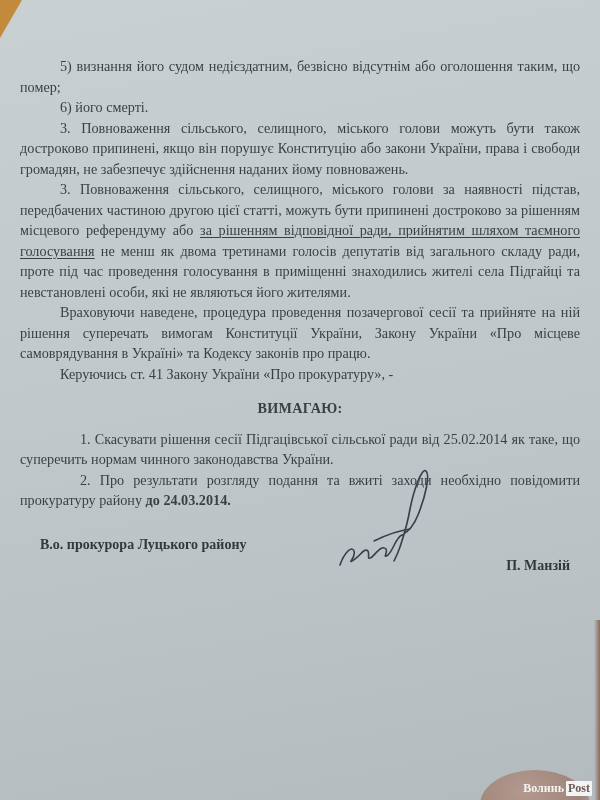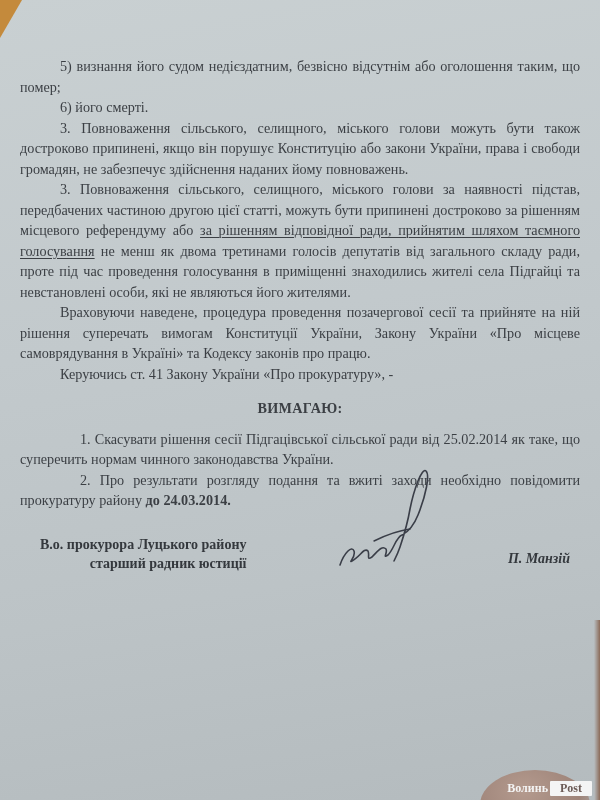--- a/index.html
+++ b/index.html
@@ -32,28 +32,28 @@
   }
   .p { margin:0; }
   .ind2 { text-indent:40px; }
   .under { text-decoration:underline; text-decoration-thickness:1px; text-underline-offset:2px; }
   .demand { text-align:center; font-weight:bold; margin:14px 0 10px 0; letter-spacing:0.3px; }
   .sig-block {
     position:absolute; left:40px; top:535px; width:530px; height:60px;
     color:#34383d; font-weight:bold; font-size:14px; line-height:19px;text-align:right;
   }
   .sig-left { position:absolute; left:0; top:0; }
-  .sig-name { position:absolute; right:0; top:14px;font-style:italic; }
+  .sig-name { position:absolute; right:0; top:21px; }
   .signature { position:absolute; left:290px; top:-70px; width:140px; height:110px; }
   .watermark {
     position:absolute; right:8px; bottom:4px;
     font-size:12px; color:#f4f4f4; font-weight:bold;
     display:flex; align-items:center; gap:2px;
   }
-  .wm-post { background:#f4f4f4; color:#6b5a55; padding:0 10px; border-radius:1px; }
+  .wm-post { background:#f4f4f4; color:#6b5a55; padding:0 2px; border-radius:1px; }
 </style>
 </head>
 <body>
 
 <div class="paper">
   <div class="corner-tl"></div>
   <div class="edge-right"></div>
   <div class="finger"></div>
 
   <div class="text">
@@ -64,21 +64,20 @@
     <p class="p ind2">Враховуючи наведене, процедура проведення позачергової сесії та прийняте на ній рішення суперечать вимогам Конституції України, Закону України «Про місцеве самоврядування в Україні» та Кодексу законів про працю.</p>
     <p class="p ind2">Керуючись ст. 41 Закону України «Про прокуратуру», -</p>
     <p class="p demand">ВИМАГАЮ:</p>
     <p class="p ind2" style="text-indent:60px;">1. Скасувати рішення сесії Підгацівської сільської ради від 25.02.2014 як таке, що суперечить нормам чинного законодавства України.</p>
     <p class="p ind2" style="text-indent:60px;"><span>2. Про результати розгляду подання та вжиті заходи необхідно повідомити прокуратуру району </span><b>до 24.03.2014.</b></p>
   </div>
 
   <div class="sig-block">
     <div class="sig-left">
       <div>В.о. прокурора Луцького району</div>
-      <div>старший радник юстиції</div>
     </div>
     <svg class="signature" viewBox="0 0 140 110">
       <path d="M10 100 C 14 88, 22 80, 24 86 C 26 92, 18 98, 22 96 C 30 92, 34 82, 38 86 C 40 90, 36 96, 42 92 C 48 86, 52 80, 56 84 C 58 88, 52 94, 58 90 C 64 84, 66 72, 72 70 C 80 66, 84 60, 88 50 C 96 30, 100 10, 96 6 C 92 2, 84 24, 80 44 C 78 56, 74 70, 70 82 C 68 88, 66 92, 64 96" fill="none" stroke="#3a3e48" stroke-width="1.6" stroke-linecap="round"></path>
       <path d="M44 76 C 56 70, 66 66, 80 64" fill="none" stroke="#3a3e48" stroke-width="1.4" stroke-linecap="round"></path>
     </svg>
     <div class="sig-name">П. Манзій</div>
   </div>
 
   <div class="watermark">
     <span>Волинь</span>

